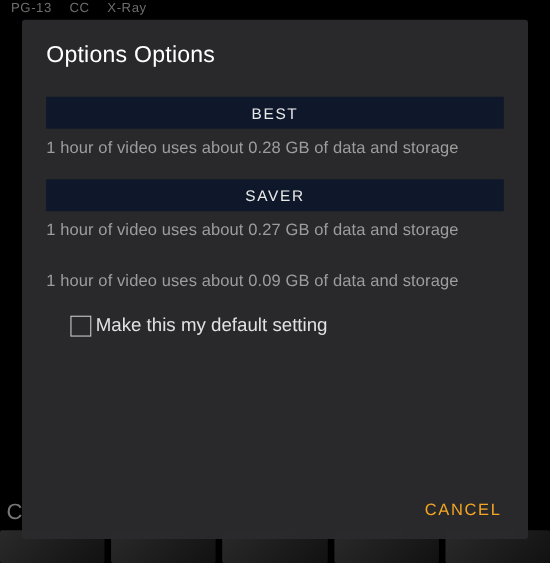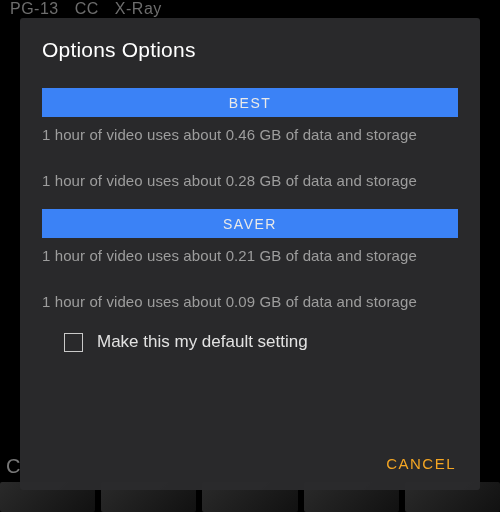--- a/index.html
+++ b/index.html
@@ -8,21 +8,21 @@
     background: #000;
     font-family: "Amazon Ember", "Helvetica Neue", Arial, sans-serif;
     overflow: hidden;
     position: relative;
   }
   .bg-bar {
     position: absolute;
     top: 0; left: 0; right: 0;
     height: 16px;
     color: #6d6d6d;
-    font-size: 16px;
+    font-size: 12px;
     letter-spacing: 0.5px;
     padding-left: 10px;
     display: flex;
     gap: 16px;
     align-items: flex-start;
   }
   .bg-thumbs {
     position: absolute;
     left: 0; right: 0; bottom: 0;
     height: 30px;
@@ -50,39 +50,39 @@
     flex-direction: column;
   }
   .modal-title {
     color: #fff;
     font-size: 21px;
     font-weight: 400;
     margin-bottom: 26px;
     letter-spacing: 0.2px;
   }
   .opt-btn {
-    background: #3b82f6;
+    background: #0f172a;
     color: #e9e9e9;
     text-align: center;
     font-size: 14px;
     letter-spacing: 1.5px;
     padding: 7px 0 6px 0;
     cursor: pointer;
     font-weight: 500;
   }
   .opt-desc {
     color: #9d9d9d;
     font-size: 15px;
     margin: 9px 0 20px 0;
     letter-spacing: 0.1px;
   }
   .default-row {
     display: flex;
     align-items: center;
-    gap: 14px;
+    gap: 4px;
     margin: 2px 0 0 22px;
     cursor: pointer;
   }
   .checkbox {
     width: 19px; height: 19px;
     border: 1.6px solid #c9c9c9;
     background: transparent;
   }
   .default-label {
     color: #e2e2e2;
@@ -117,26 +117,25 @@
     <div></div>
     <div></div>
     <div></div>
     <div></div>
 </div>
 
 <div class="modal">
   <div class="modal-title">Options Options</div>
 
   <div class="opt-btn">BEST</div>
-  <div class="opt-desc">1 hour of video uses about 0.46 GB of data and storage</div>
 
   <div class="opt-desc">1 hour of video uses about 0.28 GB of data and storage</div>
 
   <div class="opt-btn">SAVER</div>
-  <div class="opt-desc">1 hour of video uses about 0.21 GB of data and storage</div>
+  <div class="opt-desc">1 hour of video uses about 0.27 GB of data and storage</div>
 
   <div class="opt-desc">1 hour of video uses about 0.09 GB of data and storage</div>
 
   <div class="default-row">
     <div class="checkbox"></div>
     <div class="default-label">Make this my default setting</div>
   </div>
 
   <div class="footer">
     <div class="cancel">CANCEL</div>

